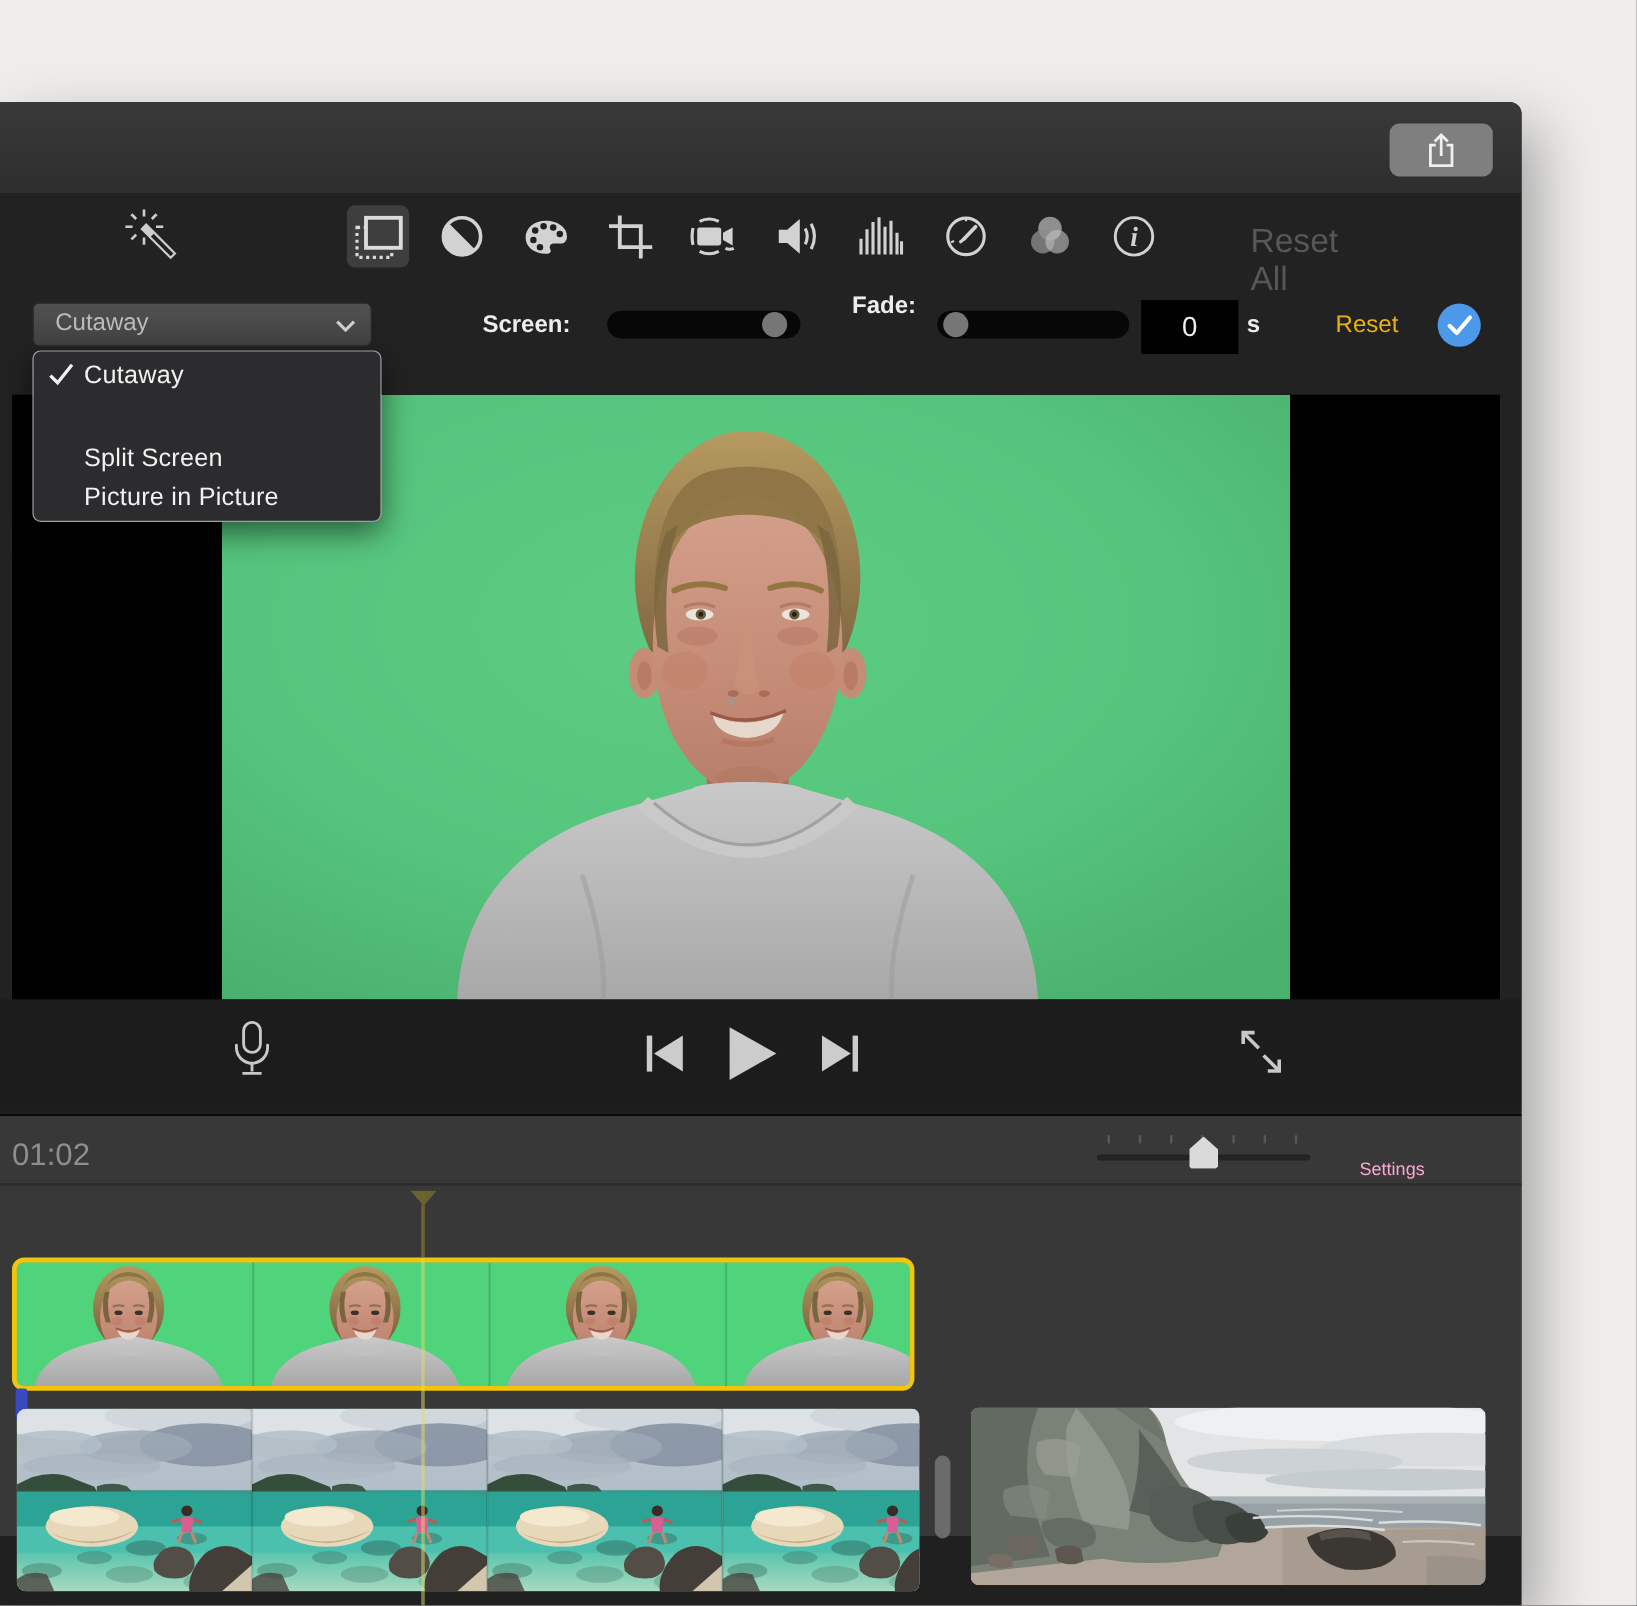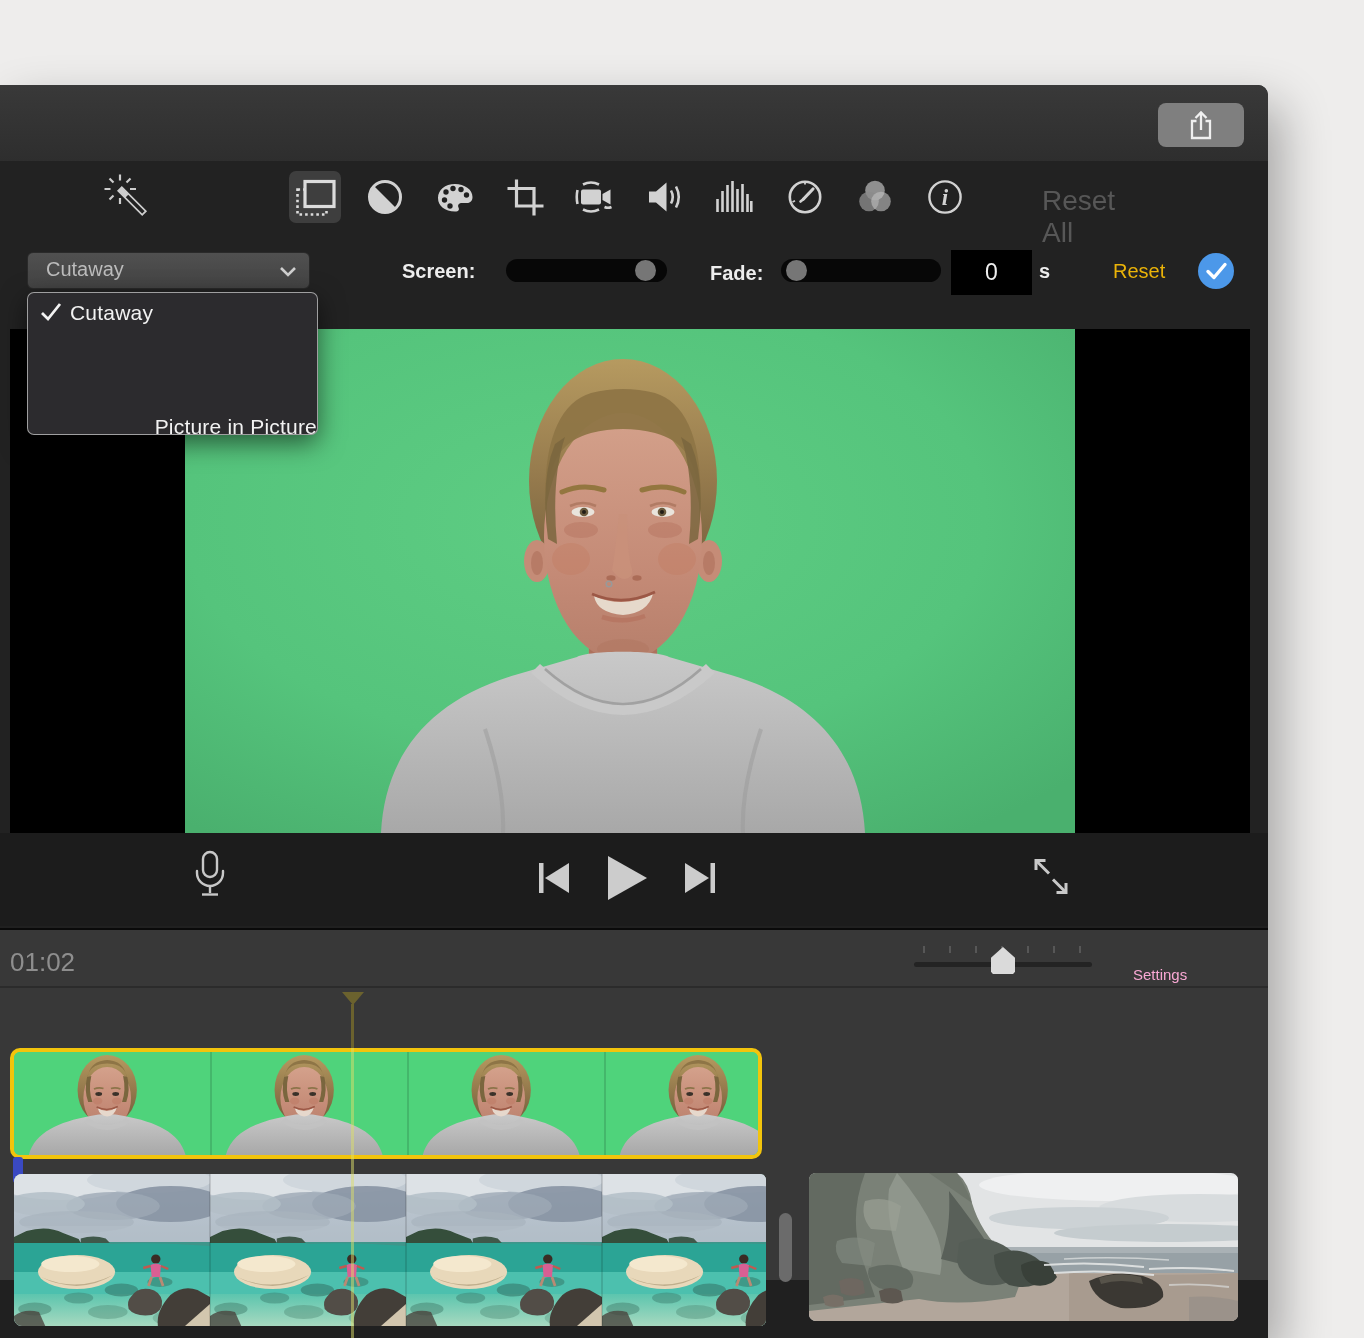--- a/index.html
+++ b/index.html
@@ -264,21 +264,21 @@
 
     <div class="abs" style="left:27px;top:91px;width:283px;height:37px;background:linear-gradient(#505050,#434343);border-radius:6px;border:1px solid #2a2a2a;">
       <div class="abs" style="left:18px;top:5px;color:#bcbcbc;font-size:20px;">Cutaway</div>
       <svg class="abs" style="right:12px;top:11px;" width="18" height="14" viewBox="0 0 18 14">
         <path d="M2 4 L9 11 L16 4" fill="none" stroke="#cfcfcf" stroke-width="2.6"></path>
       </svg>
     </div>
     <div class="lbl" style="left:402px;top:99px;">Screen:</div>
     <div class="slider" style="left:506px;top:98px;width:161px;"></div>
     <div class="knob" style="left:635px;top:99px;"></div>
-    <div class="lbl" style="left:710px;top:101px;text-align:center;">Fade:</div>
+    <div class="lbl" style="left:710px;top:83px;text-align:center;">Fade:</div>
     <div class="slider" style="left:781px;top:98px;width:160px;"></div>
     <div class="knob" style="left:786px;top:99px;"></div>
     <div class="abs" style="left:951px;top:89px;width:81px;height:45px;background:#000;color:#efefef;font-size:23px;text-align:center;line-height:45px;">0</div>
     <div class="lbl" style="left:1039px;top:99px;">s</div>
     <div class="lbl" style="left:1113px;top:99px;font-weight:normal;color:#eab308;">Reset</div>
     <div class="abs" style="left:1198px;top:92px;width:36px;height:36px;border-radius:50%;background:#4c98e9;">
       <svg width="36" height="36" viewBox="0 0 36 36">
         <path d="M10 18.5 L16 24.5 L27 11.5" fill="none" stroke="#fff" stroke-width="3.4" stroke-linecap="round" stroke-linejoin="round"></path>
       </svg>
     </div>
@@ -451,14 +451,15 @@
     <div class="abs" style="left:351px;top:74px;width:3px;height:44px;background:#6b622e;"></div>
     <div class="abs" style="left:351px;top:118px;width:3px;height:290px;background:rgba(219,222,105,0.5);z-index:30;"></div>
   </div>
 </div>
 
 <div id="menu">
   <svg class="abs" style="left:11px;top:7px;" width="24" height="24" viewBox="0 0 24 24">
     <path d="M3 13 L9 19 L21 4" fill="none" stroke="#f2f2f2" stroke-width="2.8"></path>
   </svg>
   <div class="mitem" style="top:3px;">Cutaway</div>
-  <div class="mitem" style="top:117px;text-align:right;">Picture in Picture</div>
+  <div class="mitem" style="top:72px;">Split Screen</div>
+  <div class="mitem" style="top:105px;">Picture in Picture</div>
 </div>
 
 </body></html>

